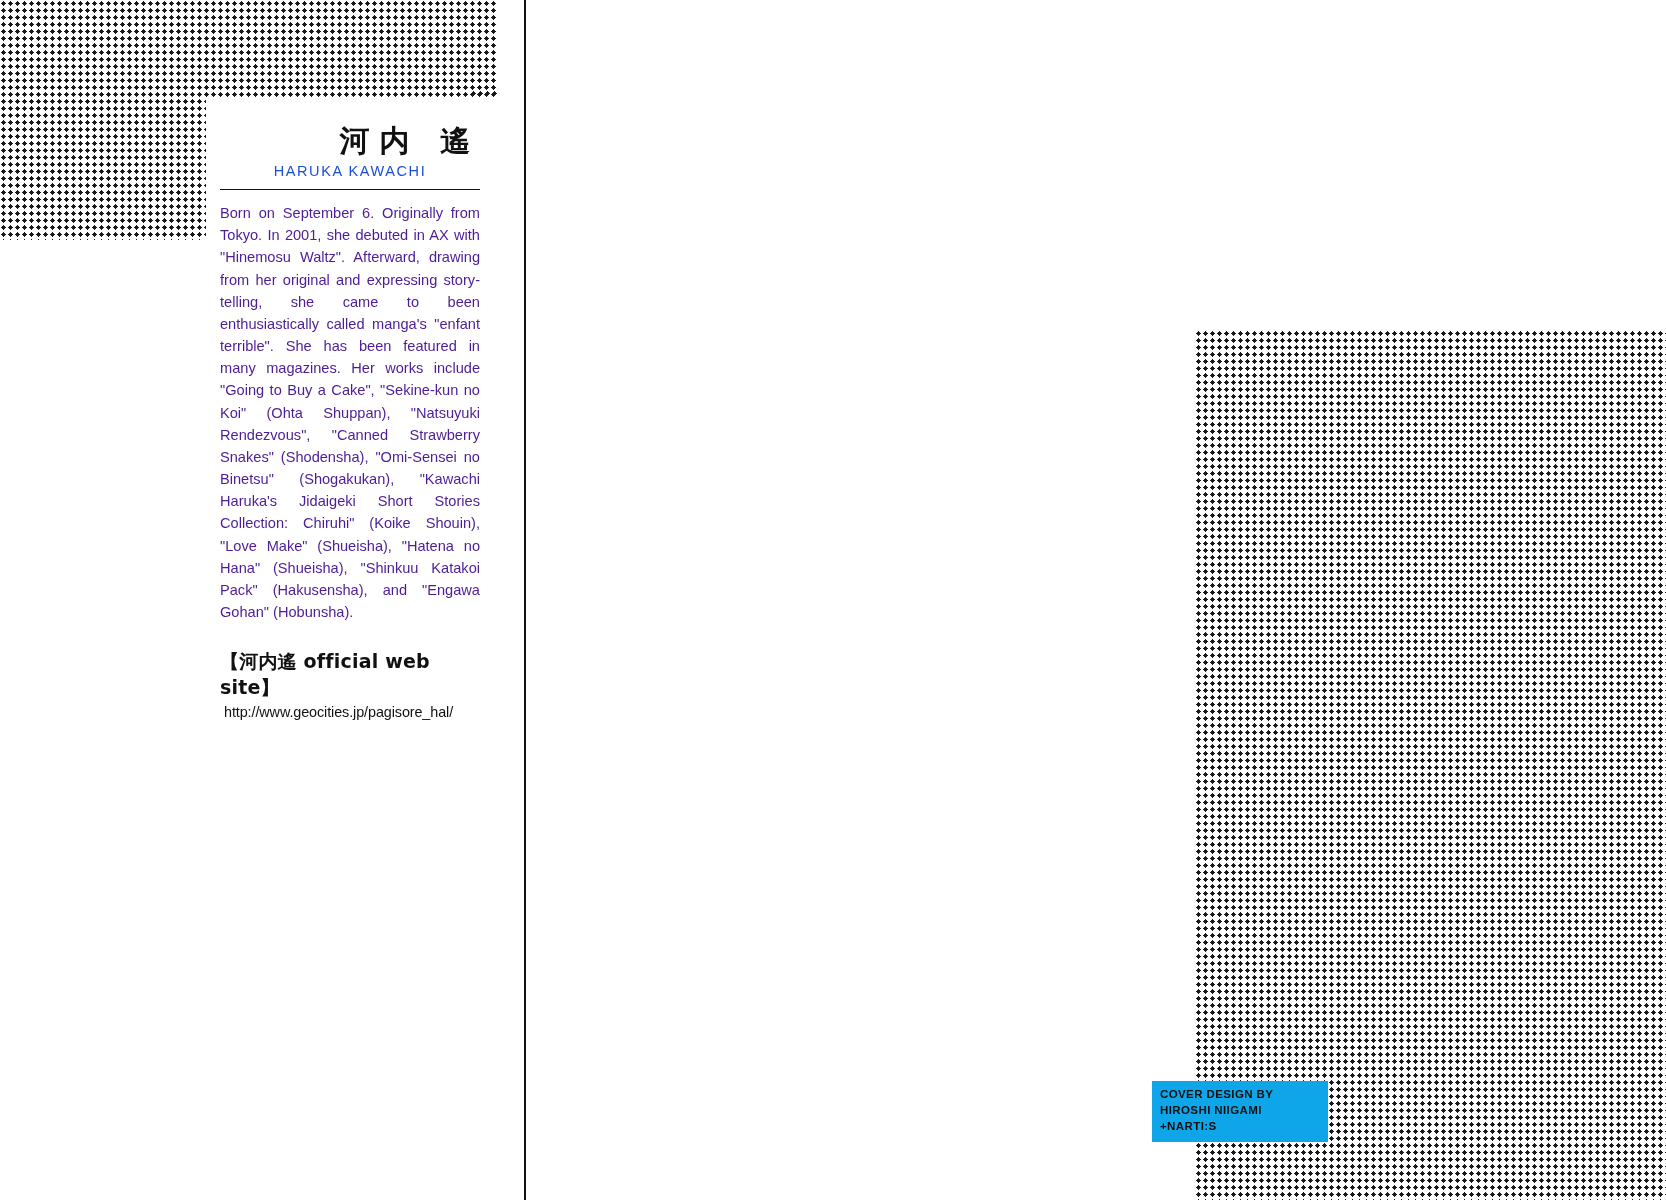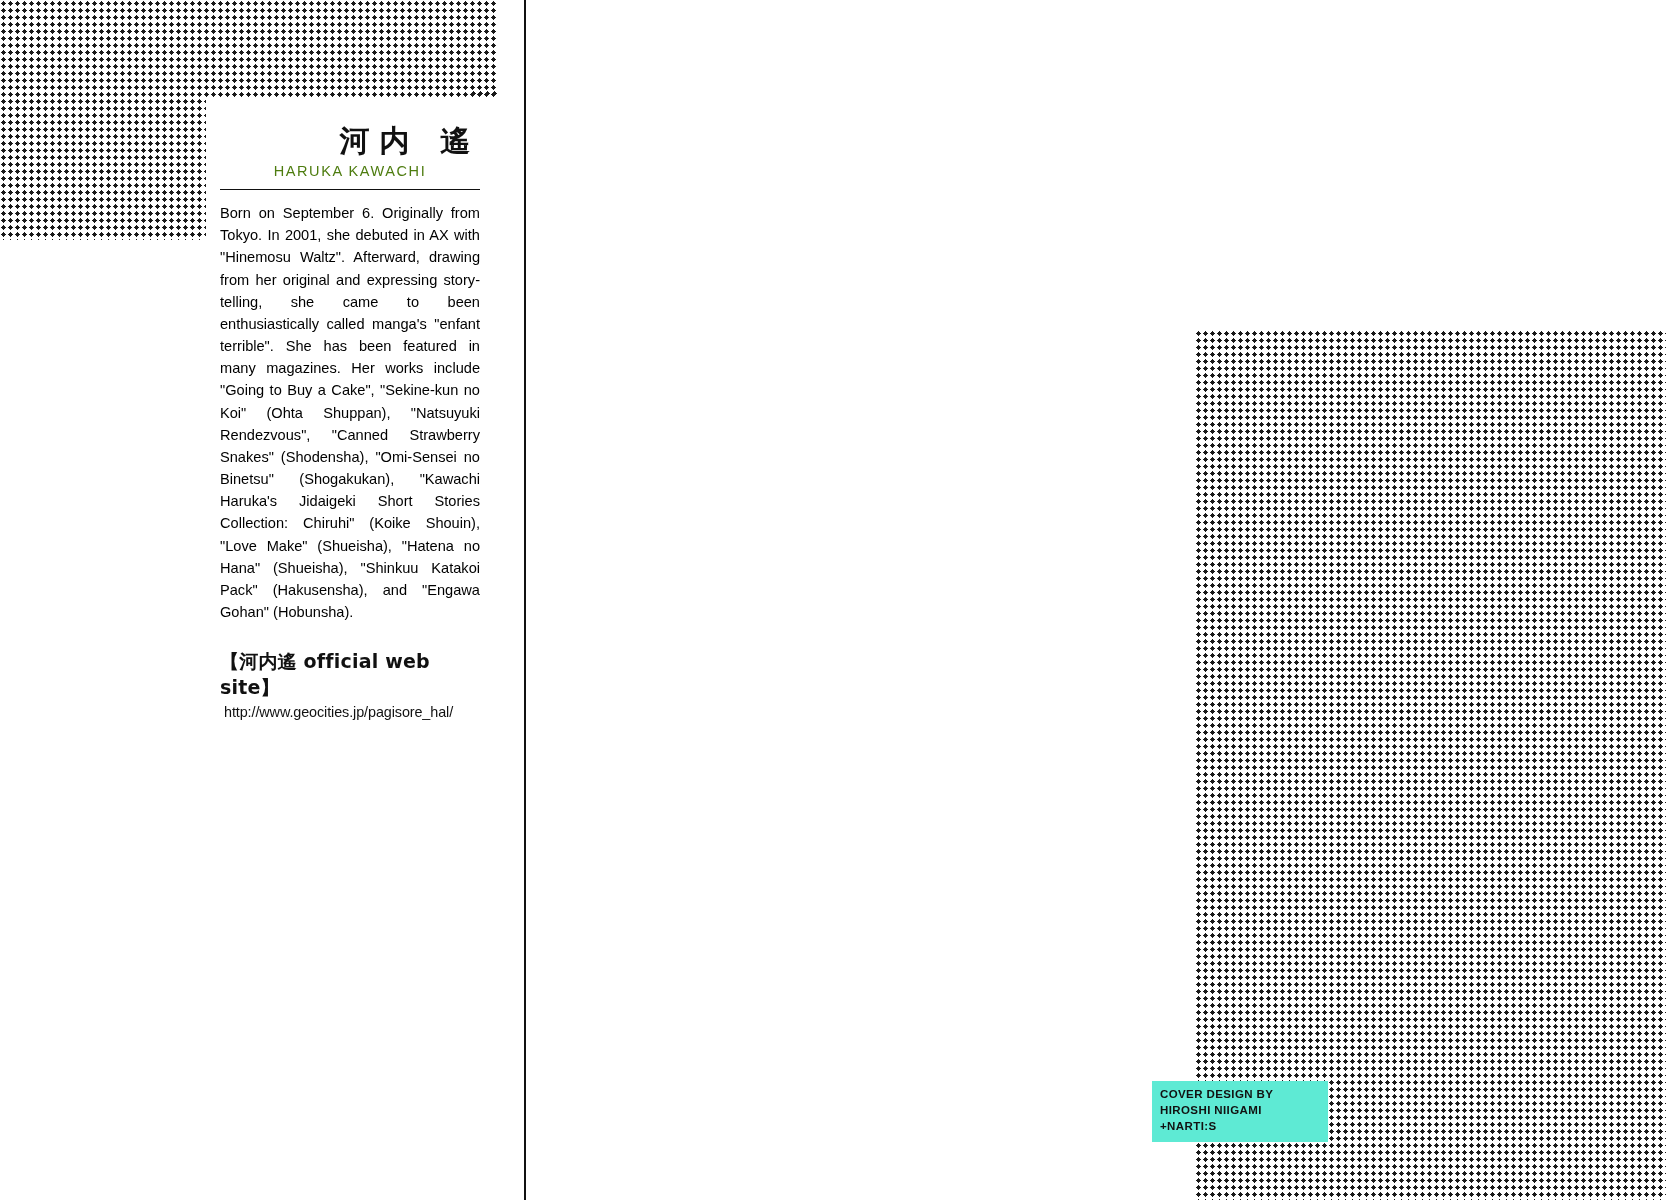--- a/index.html
+++ b/index.html
@@ -79,36 +79,36 @@
     font-weight: bold;
     letter-spacing: 10px;
     text-align: right;
     line-height: 1.15;
     padding-top: 12px;
   }
   #author-name-en {
     font-size: 14.5px;
     letter-spacing: 1.6px;
     text-align: center;
-    color: #4d7c0f;
+    color: #1d4ed8;
     padding: 4px 0 8px 0;
     font-variant: small-caps;
     text-transform: uppercase;
   }
   #name-rule {
     height: 1.5px;
     background: #111111;
     margin: 2px 0 12px 0;
   }
   #author-bio {
     font-size: 14.6px;
     line-height: 1.52;
     text-align: justify;
     text-justify: inter-word;
-    color: #000000;
+    color: #4c1d95;
     margin: 0;
   }
   #website-block {
     margin-top: 26px;
   }
   #website-label {
     font-size: 19px;
     font-weight: bold;
     font-family: "DejaVu Sans", sans-serif;
     letter-spacing: 0.2px;
@@ -120,21 +120,21 @@
     padding-left: 4px;
     letter-spacing: -0.1px;
   }
 
   
   #cover-credit {
     position: absolute;
     left: 1152px;
     top: 1081px;
     width: 176px;
-    background: #5eead4;
+    background: #0ea5e9;
     padding: 6px 8px 7px 8px;
     box-sizing: border-box;
   }
   #cover-credit div {
     font-size: 11.5px;
     letter-spacing: 0.4px;
     line-height: 1.38;
     text-transform: uppercase;
     font-variant: small-caps;
     color: #111111;

